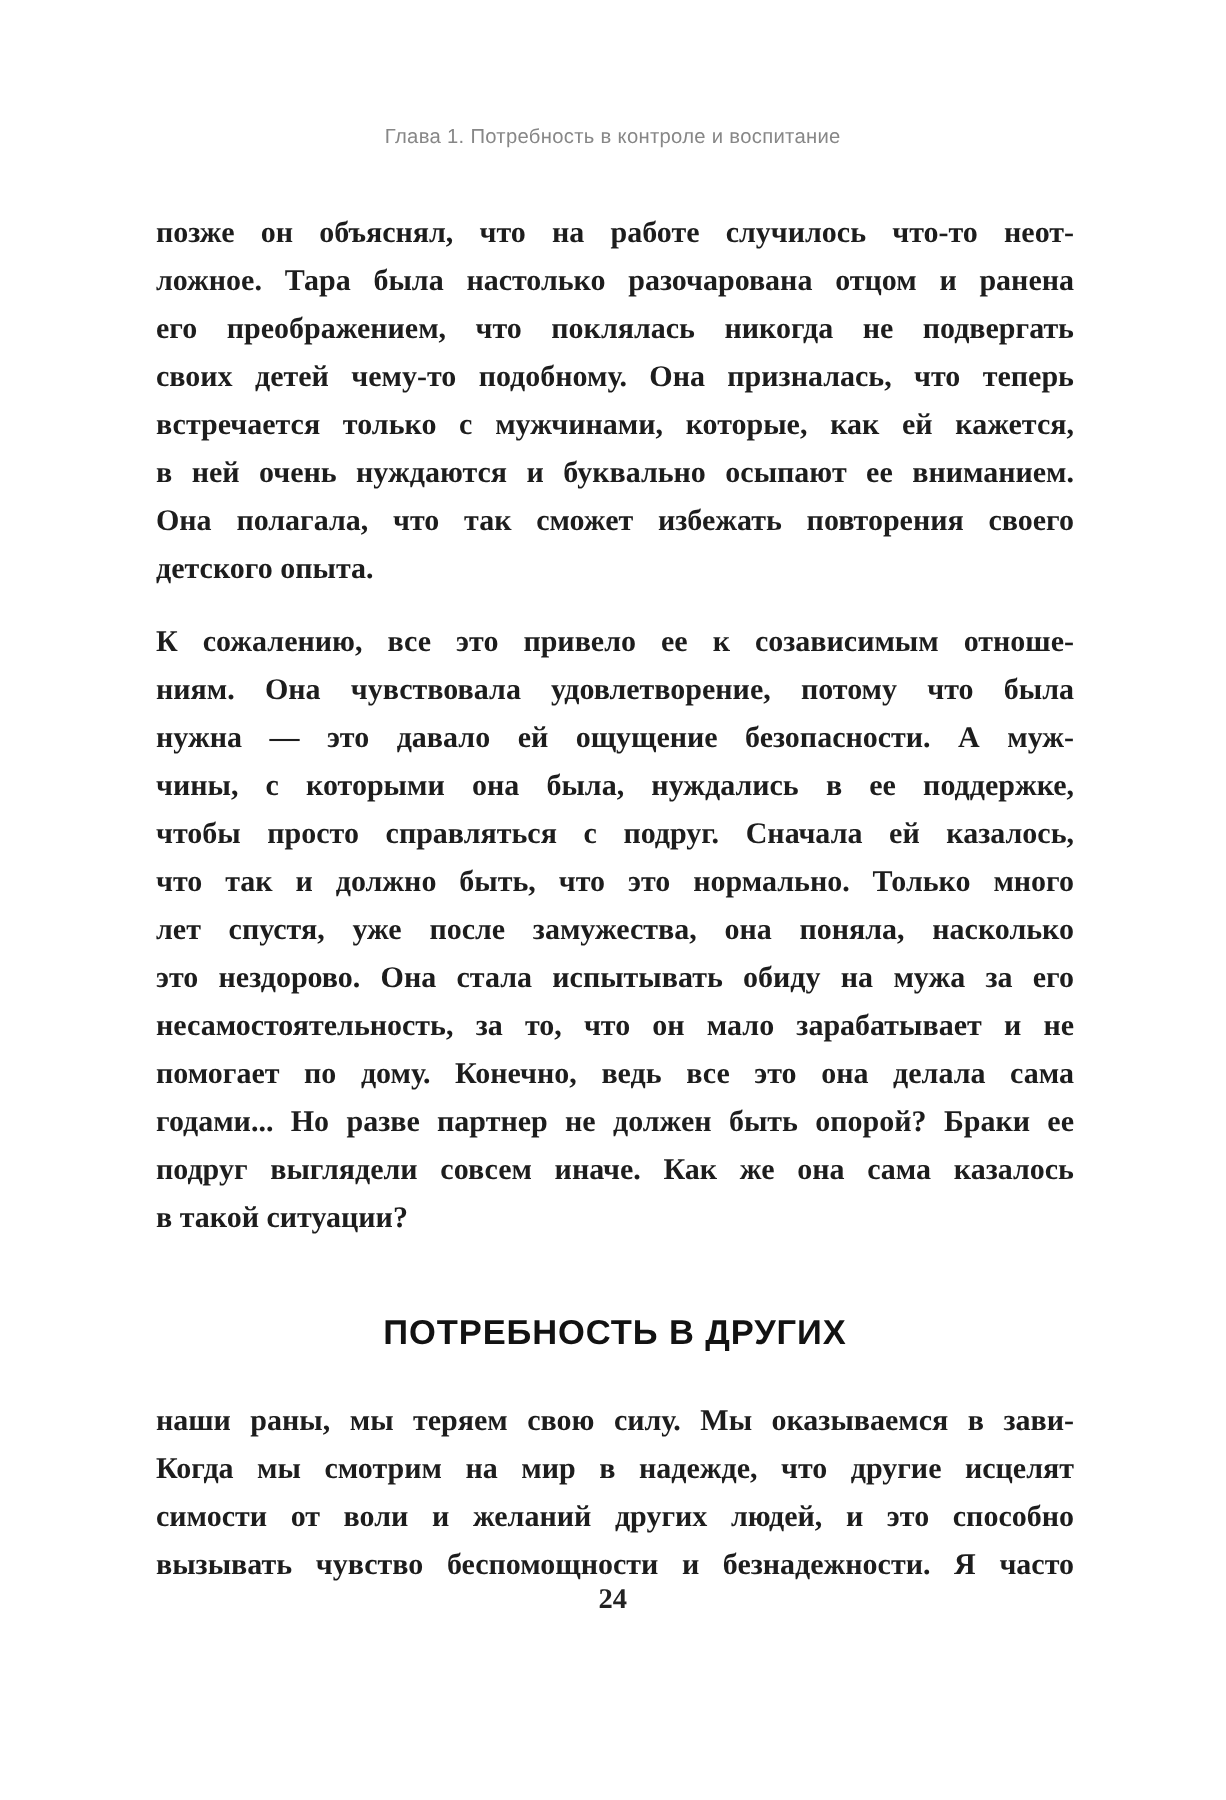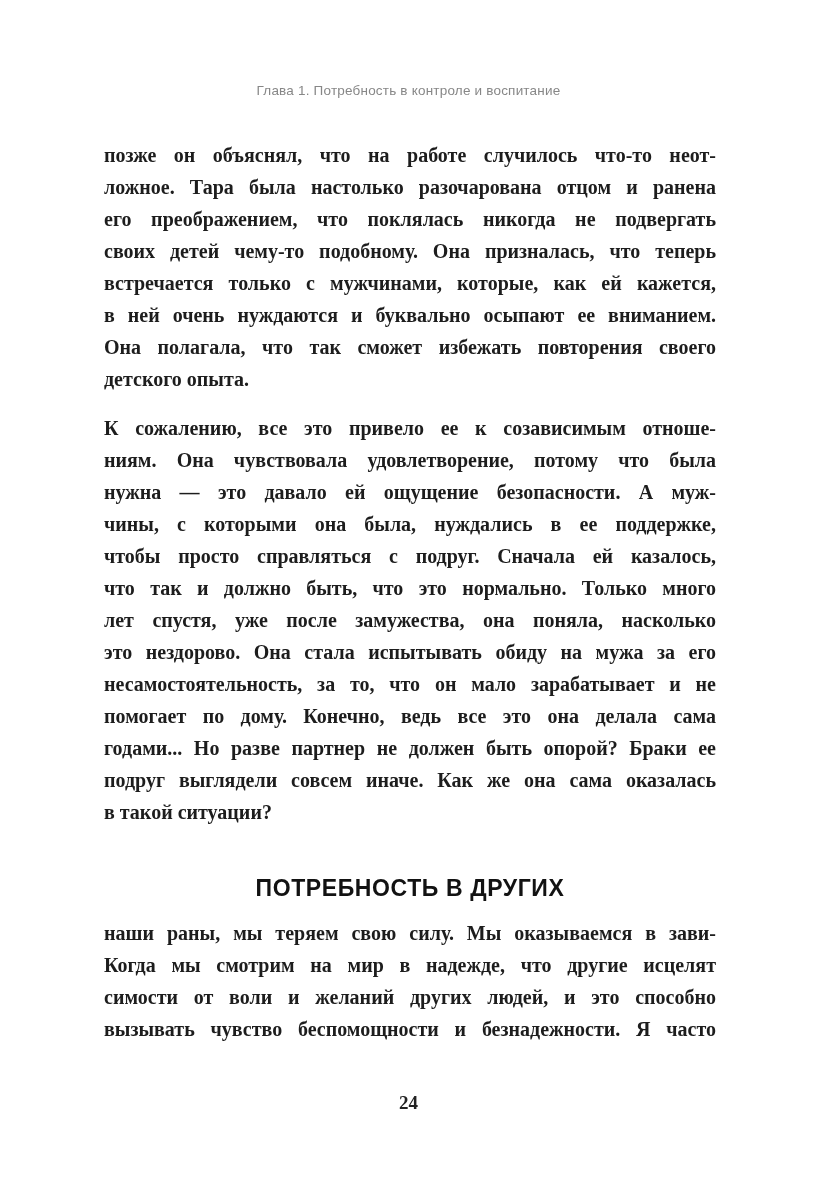--- a/index.html
+++ b/index.html
@@ -40,31 +40,31 @@
     text-align: justify;
     text-align-last: justify;
     white-space: normal;
   }
   .line.last {
     text-align: center;
     text-align-last: left;
   }
   .section-heading {
     margin-top: 47px;
-    margin-bottom: 15px;
+    margin-bottom: 29px;
     text-align: center;
     font-family: "Liberation Sans", sans-serif;
     font-weight: bold;
     font-size: 23px;
     letter-spacing: 0.6px;
     color: #121212;
   }
   .page-number {
     position: absolute;
-    top: 1092px;
+    top: 1056px;
     left: 0;
     width: 100%;
     text-align: center;
     font-size: 19px;
     font-weight: bold;
     color: #222222;
   }
 </style>
 </head>
 <body>
@@ -91,21 +91,21 @@
       <div class="line">ниям. Она чувствовала удовлетворение, потому что была</div>
       <div class="line">нужна — это давало ей ощущение безопасности. А муж-</div>
       <div class="line">чины, с которыми она была, нуждались в ее поддержке,</div>
       <div class="line">чтобы просто справляться с подруг. Сначала ей казалось,</div>
       <div class="line">что так и должно быть, что это нормально. Только много</div>
       <div class="line">лет спустя, уже после замужества, она поняла, насколько</div>
       <div class="line">это нездорово. Она стала испытывать обиду на мужа за его</div>
       <div class="line">несамостоятельность, за то, что он мало зарабатывает и не</div>
       <div class="line">помогает по дому. Конечно, ведь все это она делала сама</div>
       <div class="line">годами... Но разве партнер не должен быть опорой? Браки ее</div>
-      <div class="line">подруг выглядели совсем иначе. Как же она сама оказалась</div>
+      <div class="line">подруг выглядели совсем иначе. Как же она сама казалось</div>
       <div class="line last">в такой ситуации?</div>
     </div>
 
     <div class="section-heading">ПОТРЕБНОСТЬ В ДРУГИХ</div>
 
     <div class="para">
       <div class="line">наши раны, мы теряем свою силу. Мы оказываемся в зави-</div>
       <div class="line">Когда мы смотрим на мир в надежде, что другие исцелят</div>
       <div class="line">симости от воли и желаний других людей, и это способно</div>
       <div class="line">вызывать чувство беспомощности и безнадежности. Я часто</div>

